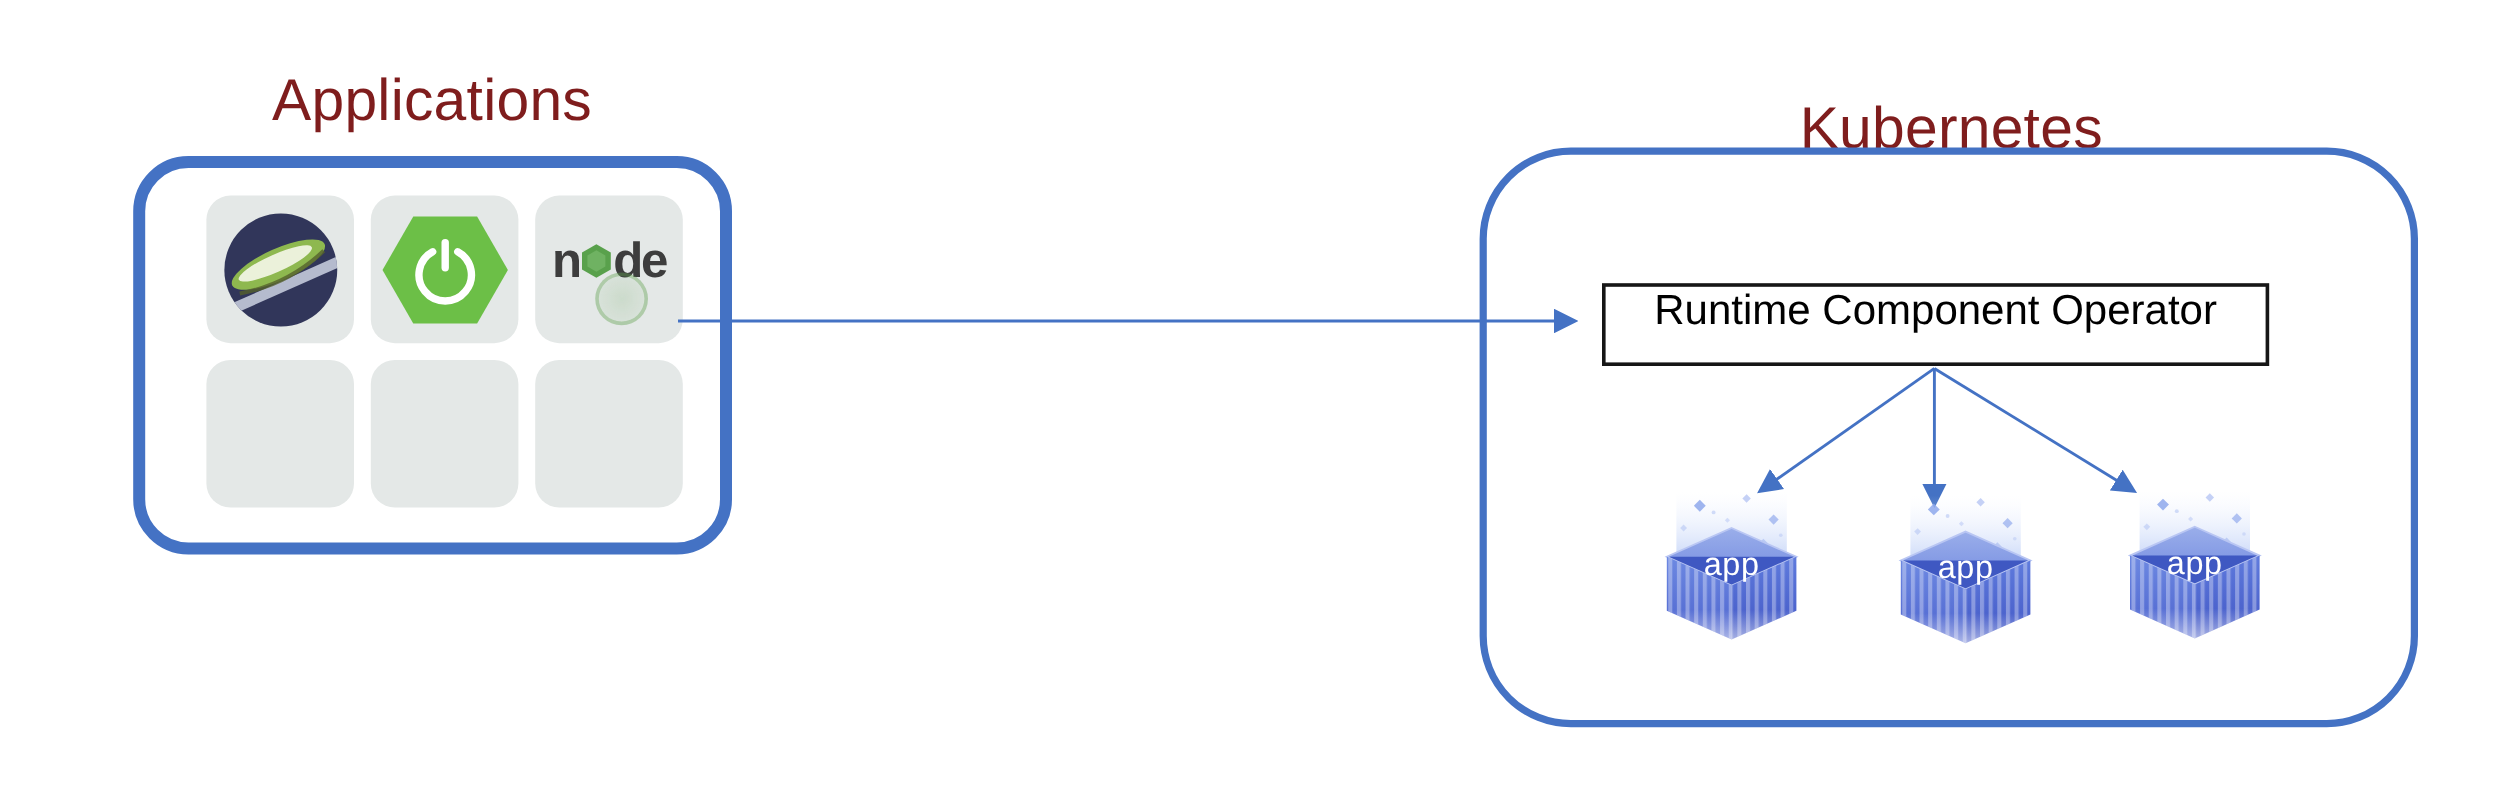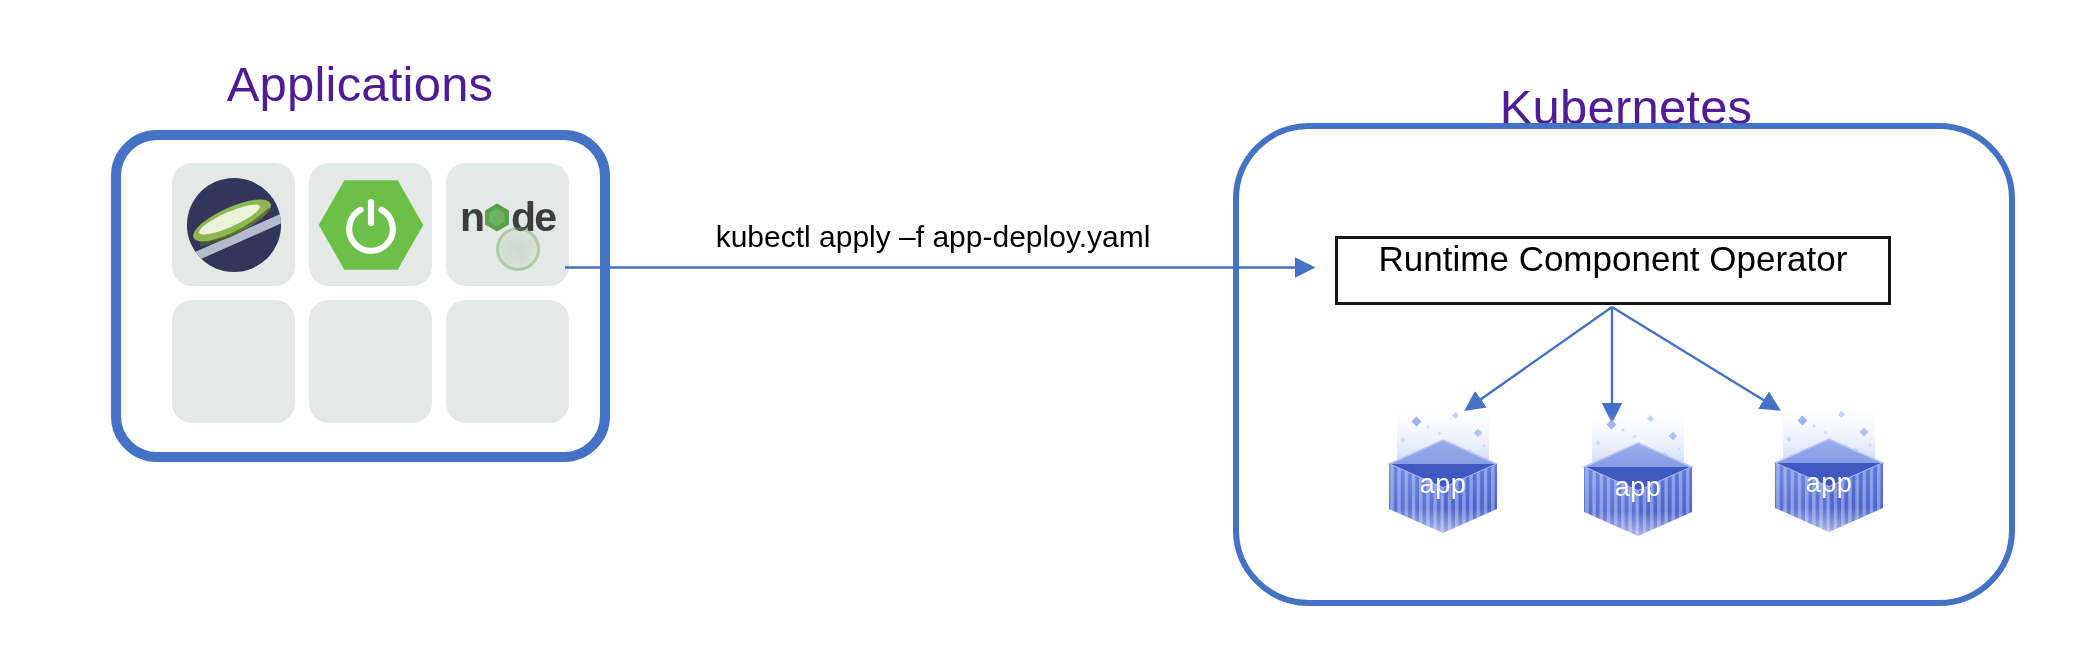--- a/index.html
+++ b/index.html
@@ -2,21 +2,21 @@
 <html><head>
 <meta charset="utf-8">
 <style>
   html,body{margin:0;padding:0;background:#fff;}
   .canvas{
     position:relative;width:2080px;height:658px;background:#ffffff;overflow:hidden;
     font-family:"Liberation Sans",sans-serif;color:#000;
   }
   .title{
     position:absolute;text-align:center;font-size:49px;font-weight:400;
-    letter-spacing:0.2px;color:#4c1d95;white-space:nowrap;
+    letter-spacing:0.2px;color:#7f1d1d;white-space:nowrap;
   }
   .apps-title{left:110px;top:56px;width:500px;}
   .k8s-title{left:1376px;top:48px;width:500px;margin-top:31px;}
 
   .apps-box{
     position:absolute;left:111px;top:130px;width:499px;height:332px;
     border:10px solid #4472c4;border-radius:46px;box-sizing:border-box;background:#fff;
   }
   .k8s-box{
     position:absolute;left:1233px;top:123px;width:782px;height:483px;
@@ -52,21 +52,21 @@
     font-size:35px;color:#000;white-space:nowrap;
   }
 
   .overlay{position:absolute;left:0;top:0;pointer-events:none;}
 
   .cube{position:absolute;width:120px;height:145px;}
   .cube.c1{left:1383px;top:410px;}
   .cube.c2{left:1578px;top:413px;}
   .cube.c3{left:1769px;top:409px;}
   .cube-label{
-    position:absolute;left:0;top:59px;width:100%;text-align:center;
+    position:absolute;left:0;top:45px;width:100%;text-align:center;
     color:#ffffff;font-size:27px;font-weight:400;letter-spacing:0.5px;
   }
 </style>
 </head>
 <body>
 
 <div class="canvas">
 
   <svg width="0" height="0" style="position:absolute">
     <defs>
@@ -156,21 +156,20 @@
       </svg>
       <span>de</span>
       <span class="node-ghost"></span>
     </div>
   </div>
 
   <div class="tile t4"></div>
   <div class="tile t5"></div>
   <div class="tile t6"></div>
 
-  <div class="kubectl-label">kubectl apply –f app-deploy.yaml</div>
 
   <div class="title k8s-title">Kubernetes</div>
   <div class="k8s-box"></div>
 
   <div class="op-box">
     <span>Runtime Component Operator</span>
   </div>
 
   <svg class="overlay" width="2080" height="658" viewBox="0 0 2080 658">
     <defs>

